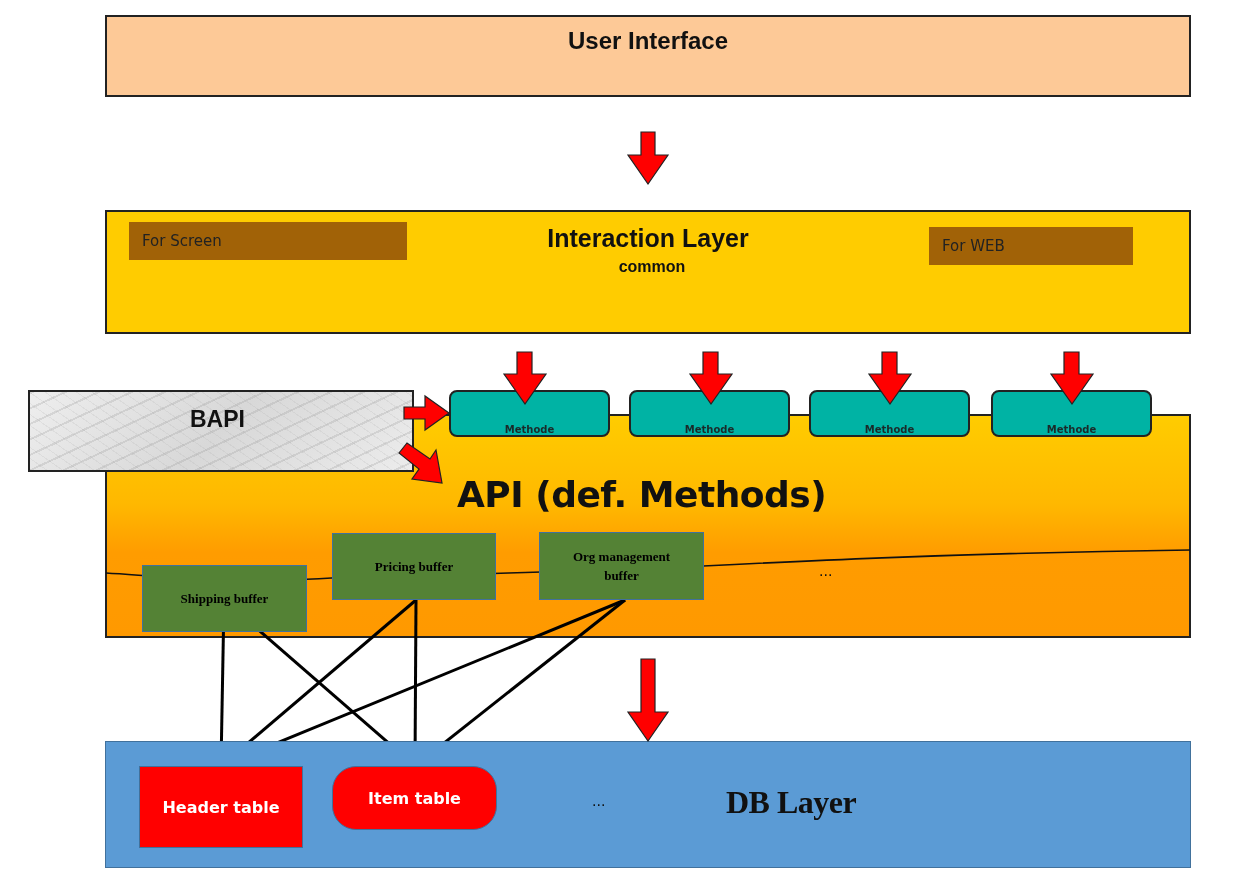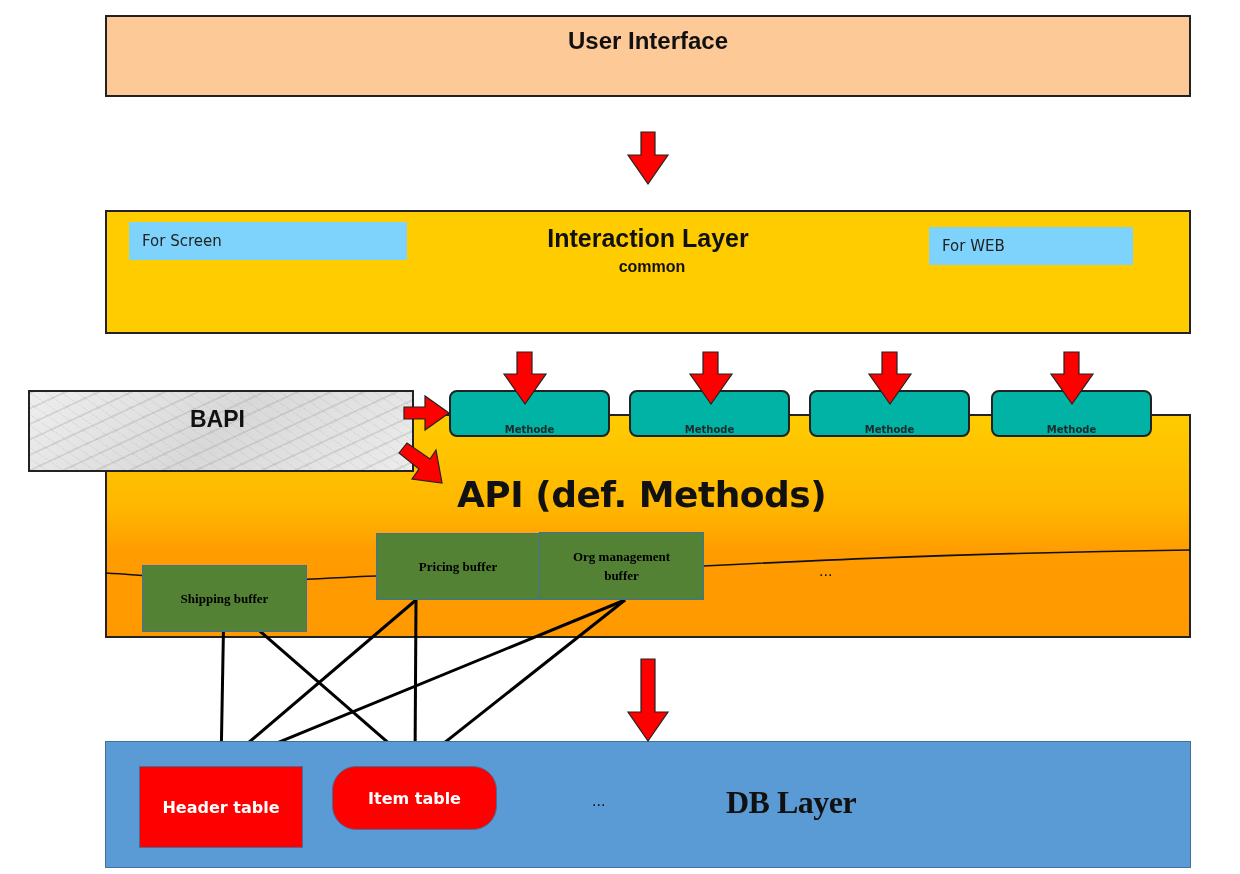--- a/index.html
+++ b/index.html
@@ -3,21 +3,21 @@
   <meta charset="utf-8">
   <style>
     html, body { margin: 0; padding: 0; background: #ffffff; }
     body { width: 1240px; height: 874px; position: relative; overflow: hidden; font-family: "Liberation Sans", sans-serif; }
     .abs { position: absolute; box-sizing: border-box; }
     .ui-layer { left: 105px; top: 15px; width: 1086px; height: 82px; background: #fdc997; border: 2px solid #222; }
     .ui-title { left: 0; right: 0; top: 10px; text-align: center; font-weight: bold; font-size: 24px; color: #111; }
     .inter-layer { left: 105px; top: 210px; width: 1086px; height: 124px; background: #ffcc00; border: 2px solid #222; }
     .inter-title { left: 0; right: 0; top: 12px; text-align: center; font-weight: bold; font-size: 25px; color: #111; }
     .inter-sub { left: 8px; right: 0; top: 46px; text-align: center; font-weight: bold; font-size: 16px; color: #111; }
-    .gray-box { background: #7dd3fc; font-family: "DejaVu Sans", sans-serif; font-size: 15px; color: #222; padding-left: 13px; display: flex; align-items: center; }
+    .gray-box { background: #a16207; font-family: "DejaVu Sans", sans-serif; font-size: 15px; color: #222; padding-left: 13px; display: flex; align-items: center; }
     .for-screen { left: 22px; top: 10px; width: 278px; height: 38px; }
     .for-web { left: 822px; top: 15px; width: 204px; height: 38px; }
     .api-layer { left: 105px; top: 414px; width: 1086px; height: 224px; border: 2px solid #222;
                  background: linear-gradient(to bottom, #ffcc00 0%, #ffb800 40%, #ff9c00 62%, #ff9900 100%); }
     .api-title { left: 350px; top: 58px; font-weight: bold; font-size: 36px; color: #111; font-family: "DejaVu Sans", sans-serif; letter-spacing: -0.5px; text-align: center; }
     .obj-title { right: 58px; top: 178px; font-weight: bold; font-size: 27px; color: #111; }
     .dots { font-size: 16px; color: #111; }
     .bapi { left: 28px; top: 390px; width: 386px; height: 82px; border: 2px solid #222;
             background:
               repeating-linear-gradient(155deg, rgba(150,150,150,0.25) 0 2px, rgba(255,255,255,0) 2px 14px),
@@ -65,21 +65,21 @@
   <line x1="224" y1="600" x2="415" y2="766" stroke="#000" stroke-width="3"></line>
   <line x1="416" y1="600" x2="221" y2="766" stroke="#000" stroke-width="3"></line>
   <line x1="416" y1="600" x2="415" y2="766" stroke="#000" stroke-width="3"></line>
   <line x1="625" y1="600" x2="221" y2="766" stroke="#000" stroke-width="3"></line>
   <line x1="625" y1="600" x2="415" y2="766" stroke="#000" stroke-width="3"></line>
 </svg>
 
 <div class="abs buffer" style="left:142px; top:533px; width:165px; height:67px;margin-top:32px;">
   <span>Shipping buffer</span>
 </div>
-<div class="abs buffer" style="left:332px; top:533px; width:164px; height:67px;margin-left:44px;">
+<div class="abs buffer" style="left:332px; top:533px; width:164px; height:67px;">
   <span>Pricing buffer</span>
 </div>
 <div class="abs buffer" style="left:539px; top:532px; width:165px; height:68px; padding:0 22px;">
   <span>Org management buffer</span>
 </div>
 
 <div class="abs bapi">
   <div class="abs bapi-title">BAPI</div>
 </div>
 

